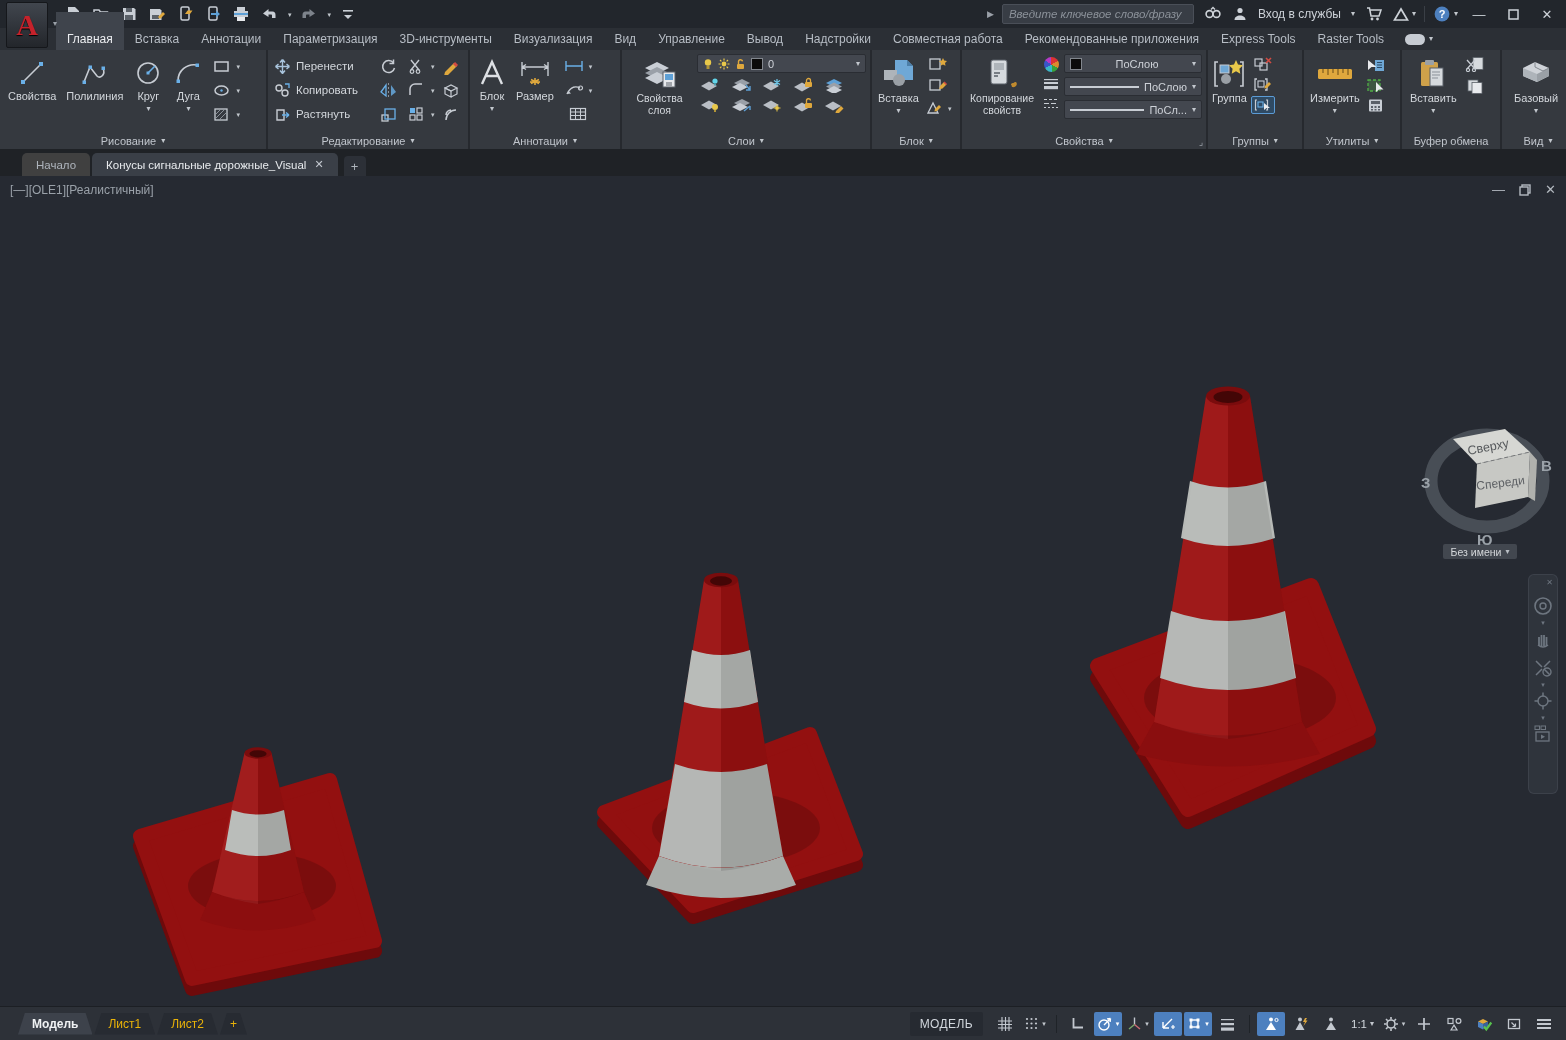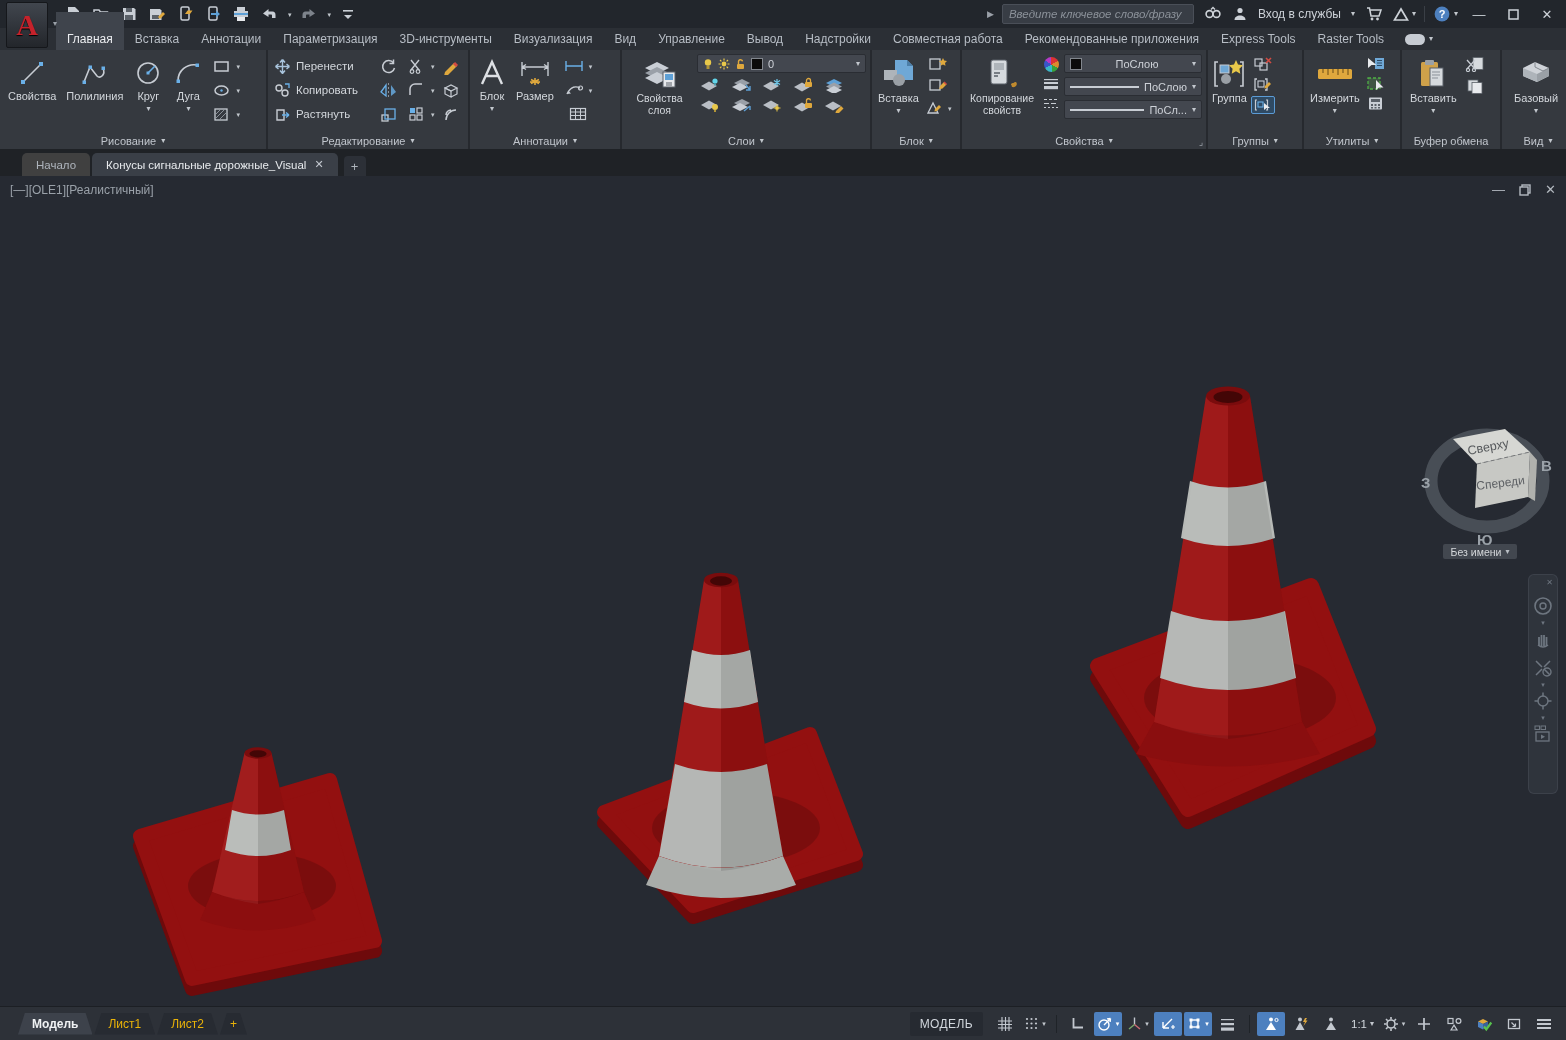--- a/index.html
+++ b/index.html
@@ -664,21 +664,21 @@
           </div>
       </div>
     </div>
     <div class="plabel">
         <span>Группы</span>
         <span class="dd">▾</span>
       </div>
   </div>
 
   <div class="panel" style="width:98px">
-    <div class="row" style="padding:4px 16px 0 6px;gap:6px;align-items:flex-start;">
+    <div class="row" style="padding:4px 16px 0 6px;gap:6px;align-items:center;">
       <div class="bigbtn">
         <svg width="38" height="32">
             <rect x="2" y="11" width="34" height="10" rx="1.5" fill="#dfa83d"></rect>
             <g stroke="#8a6722" stroke-width="1.4">
               <path d="M7 11 v4 M12 11 v6 M17 11 v4 M22 11 v6 M27 11 v4 M32 11 v6"></path>
             </g>
           </svg>
         <span class="lbl">Измерить</span>
         <span class="dd">▾</span>
       </div>

